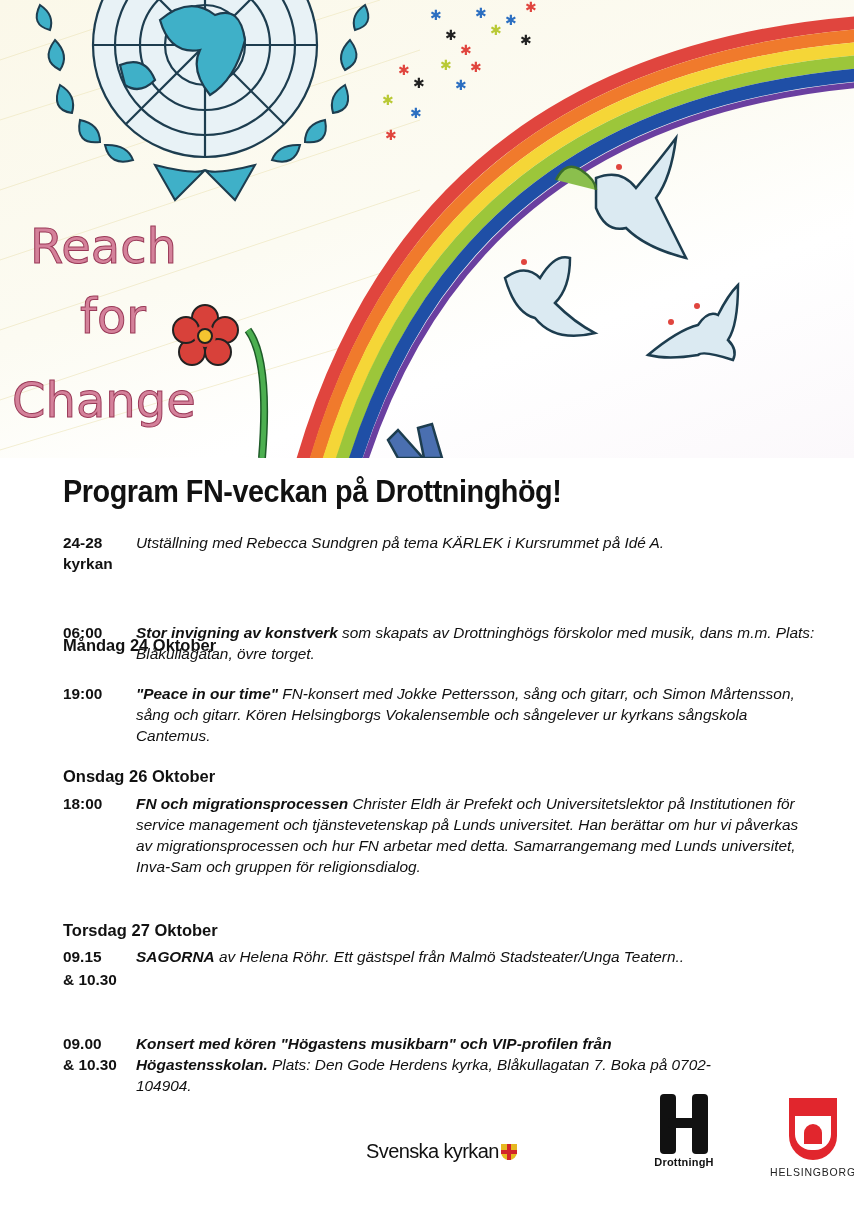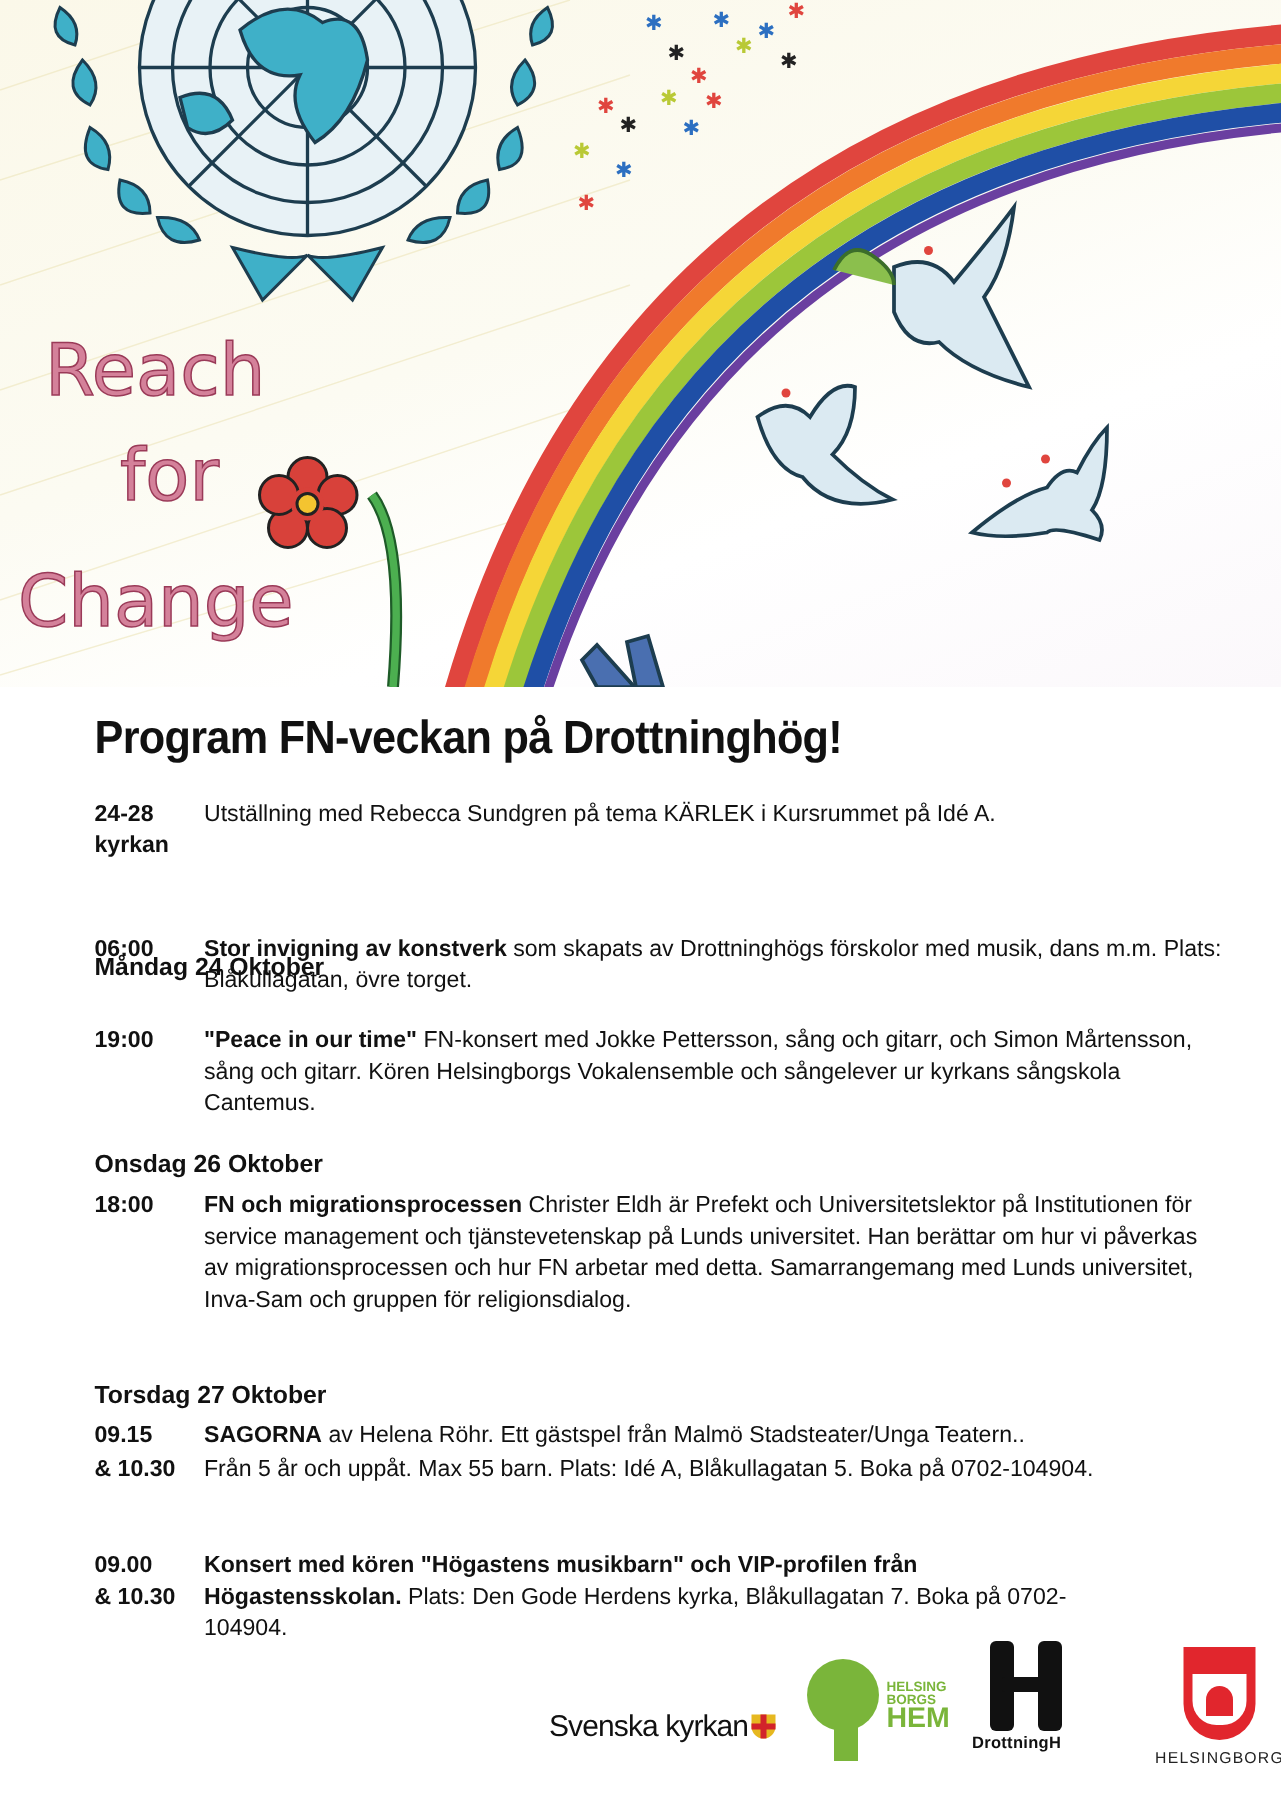--- a/index.html
+++ b/index.html
@@ -6,36 +6,36 @@
   body { width: 854px; height: 1208px; position: relative; overflow: hidden;
          font-family: "Liberation Sans", "DejaVu Sans", sans-serif; color: #111; }
   .hero { position: absolute; left: 0; top: 0; width: 854px; height: 458px; overflow: hidden;
           background: linear-gradient(160deg, #fbf8e9 0%, #fcfbf2 45%, #ffffff 70%, #fbf8fb 100%); }
   .hero svg { position: absolute; left: 0; top: 0; }
   .title { position: absolute; left: 63px; top: 474px; font-size: 31px; font-weight: bold;
            letter-spacing: -0.5px; margin: 0; transform: scaleX(0.93); transform-origin: left top; }
   .content { position: absolute; left: 63px; top: 0; width: 760px; font-size: 15.4px; }
   .row { position: absolute; left: 0; width: 760px; line-height: 21px; }
   .row .t { position: absolute; left: 0; top: 0; font-weight: bold; width: 72px; }
-  .row .d { position: absolute; left: 73px; top: 0; width: 680px; }
+  .row .d { position: absolute; left: 73px; top: 0; width: 680px; font-style: italic; }
   .row .d b { font-weight: bold; }
   .day { position: absolute; left: 0; font-weight: bold; font-size: 16.5px; }
   .logos { position: absolute; top: 1080px; left: 0; width: 854px; height: 100px; }
   .sk { position: absolute; left: 366px; top: 60px; font-weight: normal; font-size: 20px; letter-spacing: -0.6px; }
   .sk .shield { display: inline-block; width: 16px; height: 16px; vertical-align: -2px; margin-left: 2px;
                 background: #e6b820; border-radius: 0 0 8px 8px; position: relative; }
   .sk .shield::after { content: ""; position: absolute; left: 6px; top: 0; width: 4px; height: 16px; background: #d2232a; }
   .sk .shield::before { content: ""; position: absolute; left: 0; top: 6px; width: 16px; height: 4px; background: #d2232a; }
   .hbh { position: absolute; left: 538px; top: 26px; width: 100px; height: 68px; }
   .hbh .tree { position: absolute; left: 0; top: 0; width: 48px; height: 48px; border-radius: 50%; background: #7ab53a; }
   .hbh .trunk { position: absolute; left: 18px; top: 30px; width: 16px; height: 38px; background: #7ab53a; }
   .hbh .txt { position: absolute; left: 53px; top: 14px; color: #7ab53a; font-weight: bold; line-height: 0.95; }
   .hbh .txt span { display: block; }
   .hbh .s1 { font-size: 9px; } .hbh .s2 { font-size: 9px; } .hbh .s3 { font-size: 19px; }
-  .dh { position: absolute; left: 648px; top: 14px; width: 72px; text-align: left; }
+  .dh { position: absolute; left: 648px; top: 14px; width: 72px; text-align: center; }
   .dh .h { width: 52px; height: 60px; margin: 0 auto; position: relative; }
   .dh .h i { position: absolute; top: 0; width: 16px; height: 60px; background: #111; border-radius: 4px; }
   .dh .h i.l { left: 2px; } .dh .h i.r { right: 2px; }
   .dh .h i.m { left: 10px; top: 24px; width: 32px; height: 10px; border-radius: 2px; }
   .dh .lbl { font-size: 11px; font-weight: bold; margin-top: 2px; letter-spacing: 0.2px; }
   .hb { position: absolute; left: 770px; top: 6px; width: 86px; text-align: center; margin-top: 12px; }
   .hb .crest { width: 48px; height: 62px; margin: 0 auto; background: #e1262d; border-radius: 0 0 24px 24px; position: relative; }
   .hb .crest .inner { position: absolute; left: 6px; top: 18px; width: 36px; height: 34px; background: #fff; border-radius: 0 0 16px 16px; }
   .hb .crest .bld { position: absolute; left: 9px; top: 8px; width: 18px; height: 20px; background: #e1262d; border-radius: 9px 9px 0 0; }
   .hb .lbl { font-size: 10.5px; letter-spacing: 0.8px; margin-top: 6px; color: #222; }
@@ -179,43 +179,34 @@
     <span class="t">18:00</span>
     <span class="d"><b>FN och migrationsprocessen</b><span> Christer Eldh är Prefekt och Universitetslektor på Institutionen för service management och tjänstevetenskap på Lunds universitet. Han berättar om hur vi påverkas av migrationsprocessen och hur FN arbetar med detta. Samarrangemang med Lunds universitet, Inva-Sam och gruppen för religionsdialog.</span></span>
   </div>
 
   <div class="day" style="top:921px;">Torsdag 27 Oktober</div>
   <div class="row" style="top:946px;">
     <span class="t">
       <span>09.15</span>
       <span style="display:block;margin-top:2px;">&amp; 10.30</span>
     </span>
-    <span class="d"><b>SAGORNA</b><span> av Helena Röhr. Ett gästspel från Malmö Stadsteater/Unga Teatern..</span><span style="display:block;margin-top:2px;">Från 5 år och uppåt. Max 55 barn. Plats: Idé A, Blåkullagatan 5. Boka på 0702-104904.</span></span>
+    <span class="d"><b>SAGORNA</b><span> av Helena Röhr. Ett gästspel från Malmö Stadsteater/Unga Teatern..</span></span>
   </div>
   <div class="row" style="top:1033px;">
     <span class="t">
       <span>09.00</span>
       <span style="display:block;">&amp; 10.30</span>
     </span>
     <span class="d" style="width:590px;"><b>Konsert med kören "Högastens musikbarn" och VIP-profilen från Högastensskolan.</b><span> Plats: Den Gode Herdens kyrka, Blåkullagatan 7. Boka på 0702-104904.</span></span>
   </div>
 </div>
 
 <div class="logos">
   <div class="sk">
     <span>Svenska kyrkan</span><span class="shield"></span>
-  </div>
-  <div class="hbh">
-    <div class="tree"></div>
-    <div class="trunk"></div>
-    <div class="txt">
-      <span class="s1">HELSING</span>
-      <span class="s2">BORGS</span>
-      <span class="s3">HEM</span>
-    </div>
   </div>
   <div class="dh">
     <div class="h">
         <i class="l"></i>
         <i class="m"></i>
         <i class="r"></i>
       </div>
     <div class="lbl">DrottningH</div>
   </div>
   <div class="hb">

